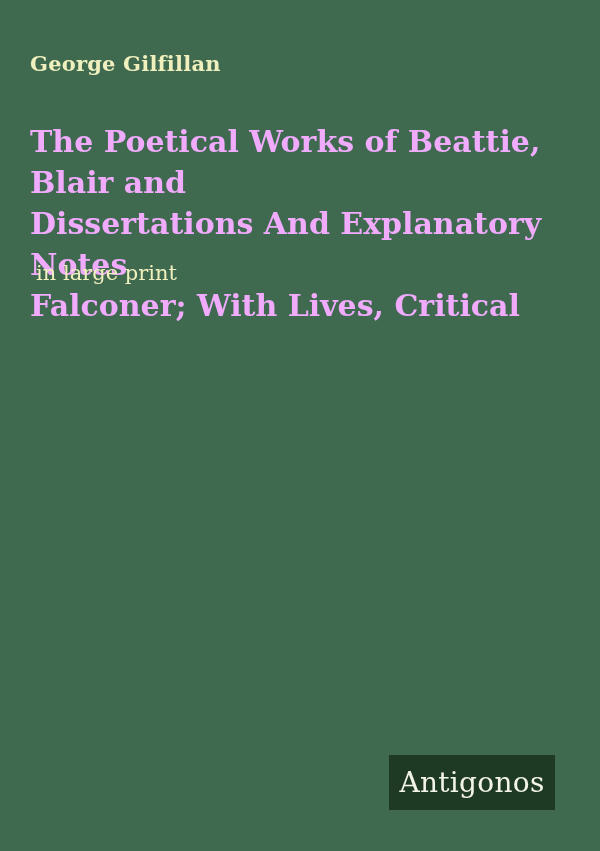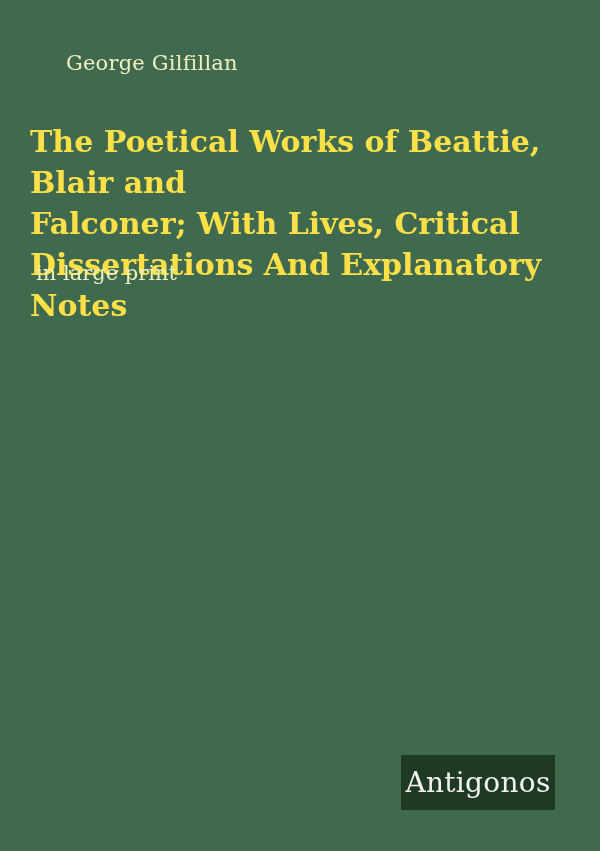--- a/index.html
+++ b/index.html
@@ -13,50 +13,49 @@
     height: 851px;
     background: #406a50;
     overflow: hidden;
     font-family: "DejaVu Serif", "Liberation Serif", serif;
   }
   .author {
     position: absolute;
     left: 30px;
     top: 51px;
     font-size: 21px;
-    font-weight: 400;
+    font-weight: 700;
     letter-spacing: 0.2px;
     color: #eff0bd;
-    margin-left: 36px;
   }
   .title {
     position: absolute;
     left: 30px;
     top: 121px;
     width: 545px;
     margin: 0;
     font-size: 30px;
     line-height: 41px;
     font-weight: 600;
-    color: #fde047;
+    color: #f0abfc;
   }
   .title span { display: block; }
   .subtitle {
     position: absolute;
     left: 36px;
     top: 261px;
     font-size: 21px;
     font-weight: 400;
     color: #eff0bd;
   }
   .publisher-box {
     position: absolute;
     right: 45px;
     bottom: 41px;
-    width: 154px;
+    width: 166px;
     height: 55px;
     background: #1e3a25;
     display: flex;
     align-items: center;
     justify-content: center;
   }
   .publisher-name {
     font-size: 28px;
     font-weight: 400;
     color: #f2f3ea;
@@ -65,22 +64,22 @@
 </style>
 </head>
 <body>
 
 <div class="cover">
 
   <div class="author">George Gilfillan</div>
 
   <h1 class="title">
     <span>The Poetical Works of Beattie, Blair and</span>
+    <span>Dissertations And Explanatory Notes</span>
     <span>Falconer; With Lives, Critical</span>
-    <span>Dissertations And Explanatory Notes</span>
   </h1>
 
   <div class="subtitle">in large print</div>
 
   <div class="publisher-box">
     <span class="publisher-name">Antigonos</span>
   </div>
 
 </div>
 

